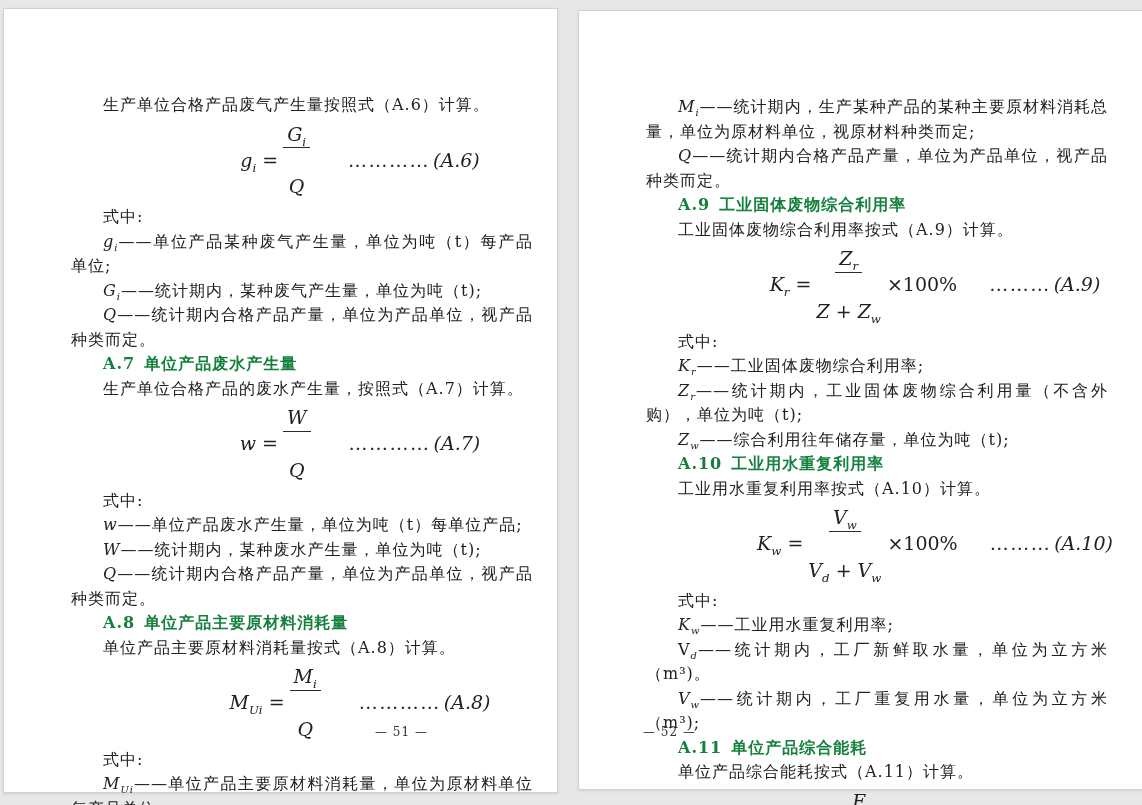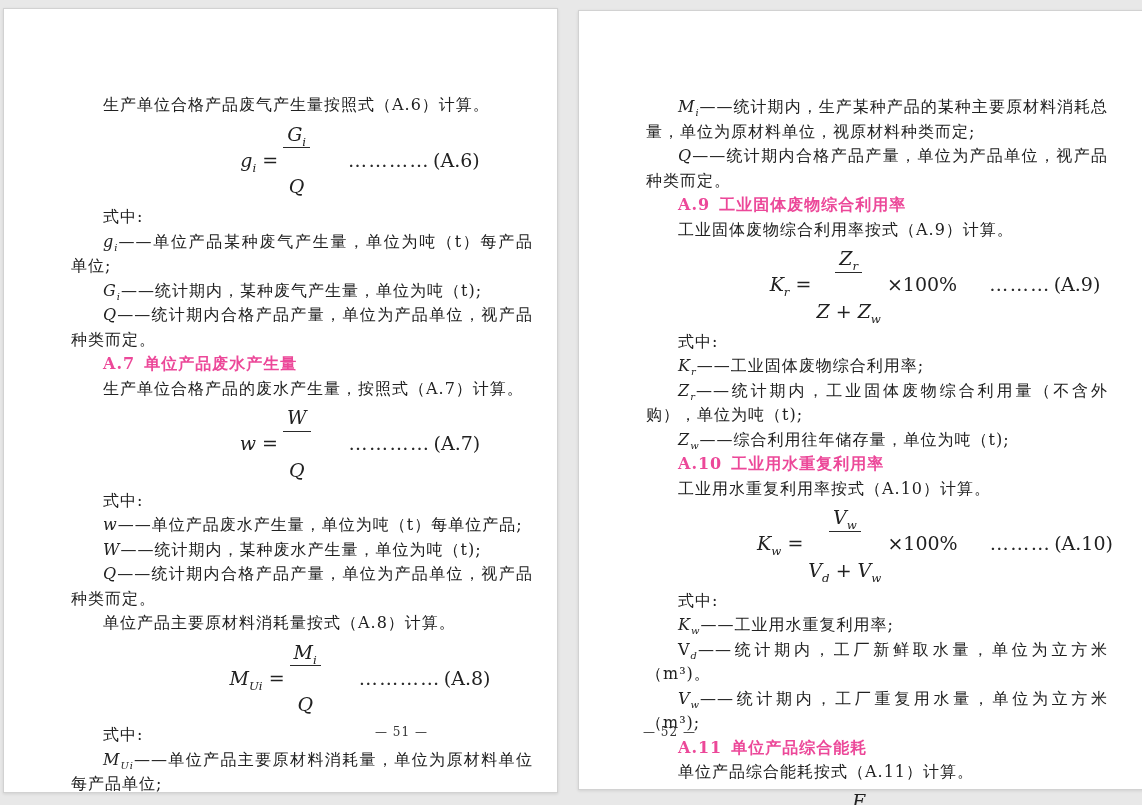--- a/index.html
+++ b/index.html
@@ -15,34 +15,34 @@
     box-shadow:0 1px 3px rgba(0,0,0,0.10);
   }
   #page51{left:3px;top:8px;width:555px;height:785px;}
   #page52{left:578px;top:10px;width:576px;height:780px;}
   .content{
     position:absolute;top:84px;left:67px;width:462px;
     color:#212121;font-size:16px;line-height:24.5px;
     letter-spacing:1px;text-align:justify;
   }
   .para{margin:0;text-indent:2em;}
-  .heading{margin:0;text-indent:2em;font-weight:bold;color:#ec4899;}
+  .heading{margin:0;text-indent:2em;font-weight:bold;color:#15803d;}
   .heading .h-title{margin-left:9px;}
   .formula-row{
     display:flex;align-items:center;justify-content:center;
     padding-left:116px;margin:5px 0 6px;
     letter-spacing:normal;font-size:19px;line-height:1.25;text-indent:0;
   }
   .feq{display:inline-flex;align-items:center;gap:5px;white-space:nowrap;}
   .frac{display:inline-flex;flex-direction:column;align-items:center;gap:26px;}
   .fnum{padding:0 4px 1px;border-bottom:1px solid #2a2a2a;}
   .fden{padding-top:1px;}
   .fsuffix{margin-left:1px;}
   .fdots{margin-left:32px;letter-spacing:1.5px;color:#2a2a2a;white-space:nowrap;}
-  .ftag{margin-left:3px;white-space:nowrap;}
+  .ftag{margin-left:3px;white-space:nowrap;font-style:italic;}
   sub{font-size:0.62em;line-height:0;}
   i{font-style:italic;}
   .pagenum{position:absolute;font-size:12px;color:#333;letter-spacing:1px;white-space:nowrap;}
   #pagenum-51{left:371px;bottom:53px;}
   #pagenum-52{left:64px;bottom:50px;}
 </style>
 </head>
 <body style="background: rgb(232, 232, 232);">
 
 <div class="page" id="page51" style="background: rgb(255, 255, 255); border-color: rgb(210, 210, 210);">
@@ -82,20 +82,21 @@
         </span>
       <span class="fdots">…………</span>
       <span class="ftag">(A.7)</span>
     </div>
 
     <p class="para">式中:</p>
     <p class="para"><i>w</i>——单位产品废水产生量，单位为吨（t）每单位产品;</p>
     <p class="para"><i>W</i>——统计期内，某种废水产生量，单位为吨（t);</p>
     <p class="para"><i>Q</i>——统计期内合格产品产量，单位为产品单位，视产品种类而定。</p>
 
+    <p class="heading"><span class="h-num">A.8</span><span class="h-title">单位产品主要原材料消耗量</span></p>
     <p class="para">单位产品主要原材料消耗量按式（A.8）计算。</p>
 
     <div class="formula-row">
       <span class="feq">
           <span class="flhs"><i>M</i><sub><i>Ui</i></sub> =</span>
           <span class="frac">
             <span class="fnum"><i>M</i><sub><i>i</i></sub></span>
             <span class="fden"><i>Q</i></span>
           </span>
           <span class="fsuffix"></span>

